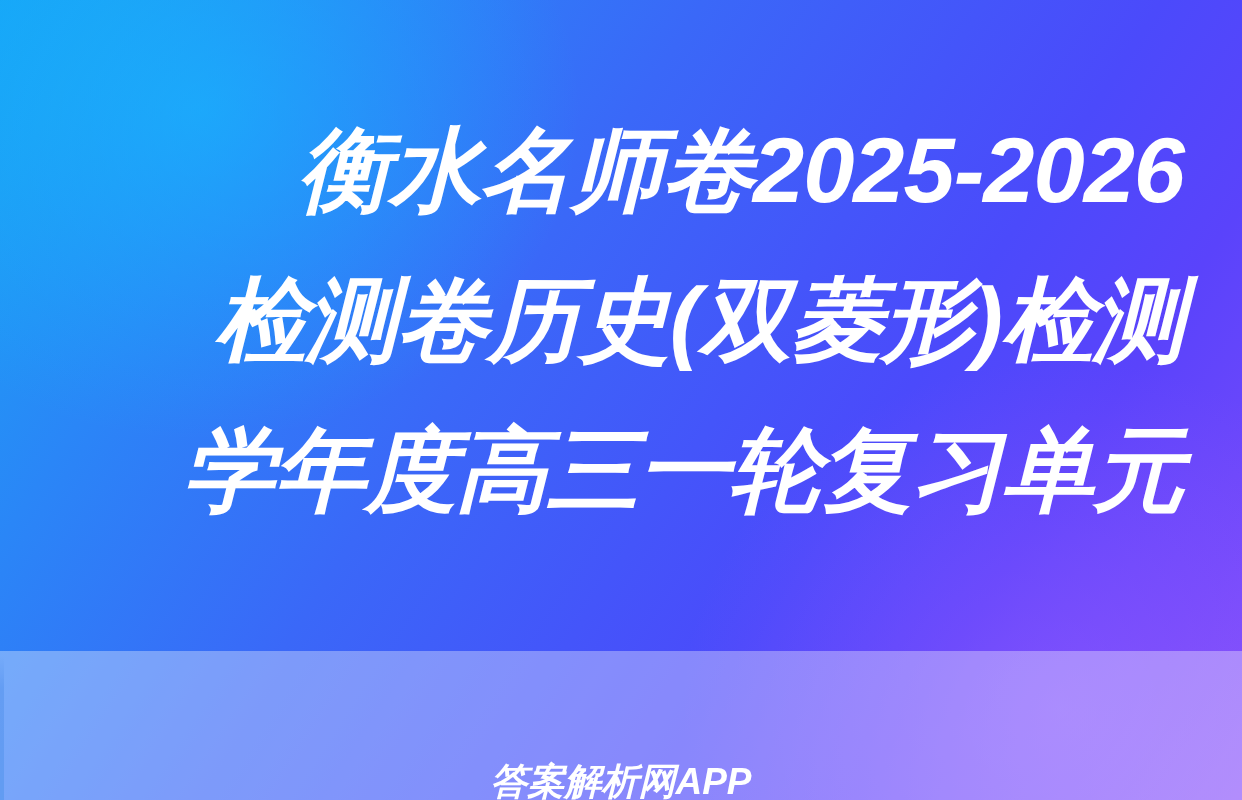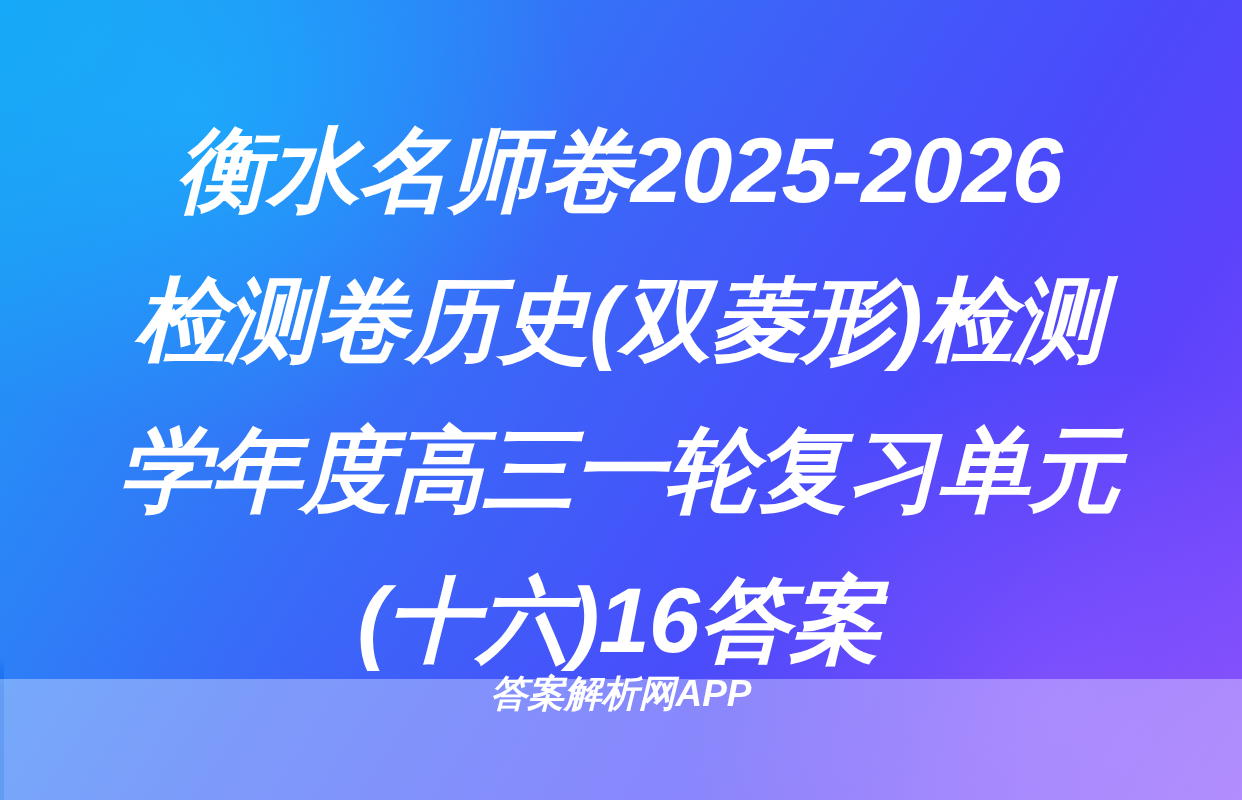--- a/index.html
+++ b/index.html
@@ -65,50 +65,50 @@
       rgba(0,110,230,0.00) 82%,
       rgba(16,104,235,0.85) 86%,
       rgba(16,104,235,0.95) 100%);
     z-index: 4;
     pointer-events: none;
   }
 
   .title-block {
     position: absolute;
     left: 0;
-    right: 4px;
+    right: 12px;
     top: 96px;
     z-index: 3;
     padding: 0 46px;
     box-sizing: border-box;
-    text-align: center;
+    text-align: right;
   }
 
   .title-line {
     display: block;
     color: #ffffff;
     font-size: 92px;
     line-height: 150px;
     font-weight: 700;
     font-style: italic;
     letter-spacing: -1px;
     white-space: nowrap;
     text-rendering: geometricPrecision;
   }
 
   .footer-band {
     position: absolute;
     left: 0;
     right: 0;
     bottom: 0;
-    height: 121px;
+    height: 149px;
     background: rgba(255,255,255,0.34);
     z-index: 5;
     display: flex;
-    align-items: flex-start;
+    align-items: flex-end;
     justify-content: center;
   }
 
   .footer-text {
     color: #ffffff;
     font-size: 37px;
     font-weight: 700;
     font-style: italic;
     letter-spacing: 0px;
     line-height: 1;
@@ -120,20 +120,19 @@
 <body>
 
 <div id="poster">
 
   <div class="left-seam"></div>
 
   <div class="title-block">
     <span class="title-line">衡水名师卷2025-2026</span>
     <span class="title-line">检测卷历史(双菱形)检测</span>
     <span class="title-line">学年度高三一轮复习单元</span>
-    <span class="title-line">(十六)16答案</span>
   </div>
 
   <div class="footer-band">
     <span class="footer-text">答案解析网APP</span>
   </div>
 
 </div>
 
 </body></html>

